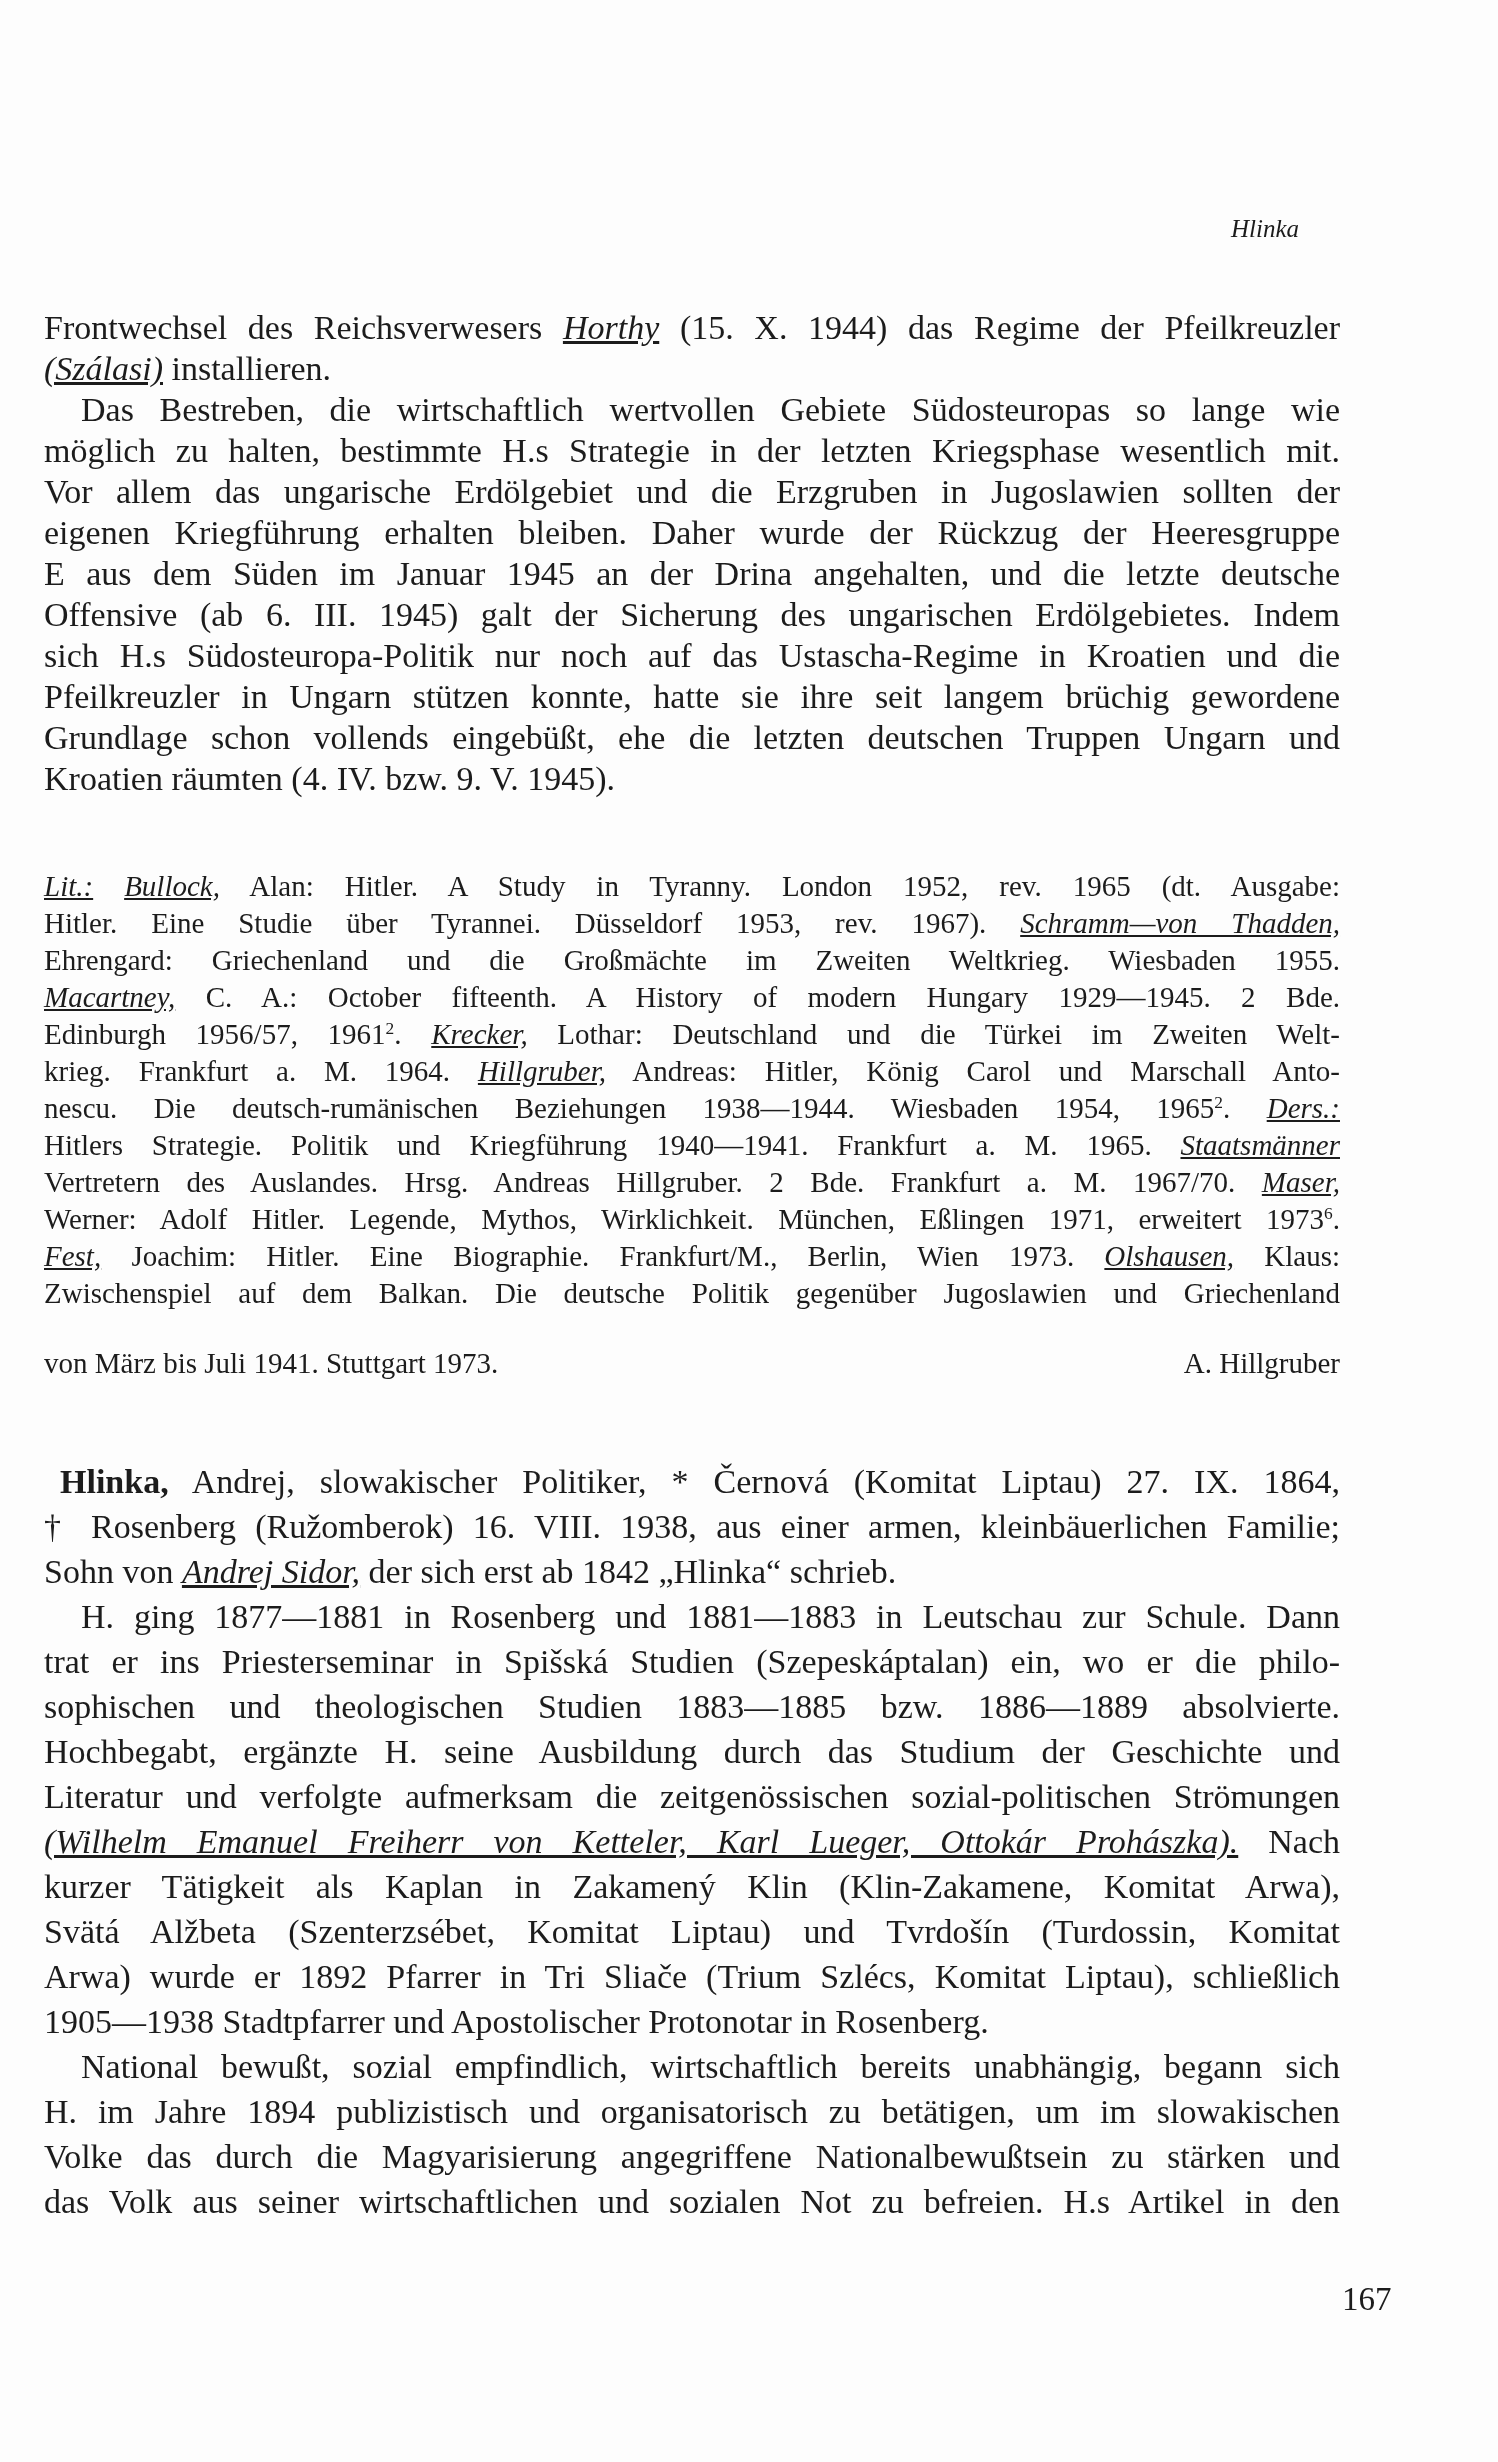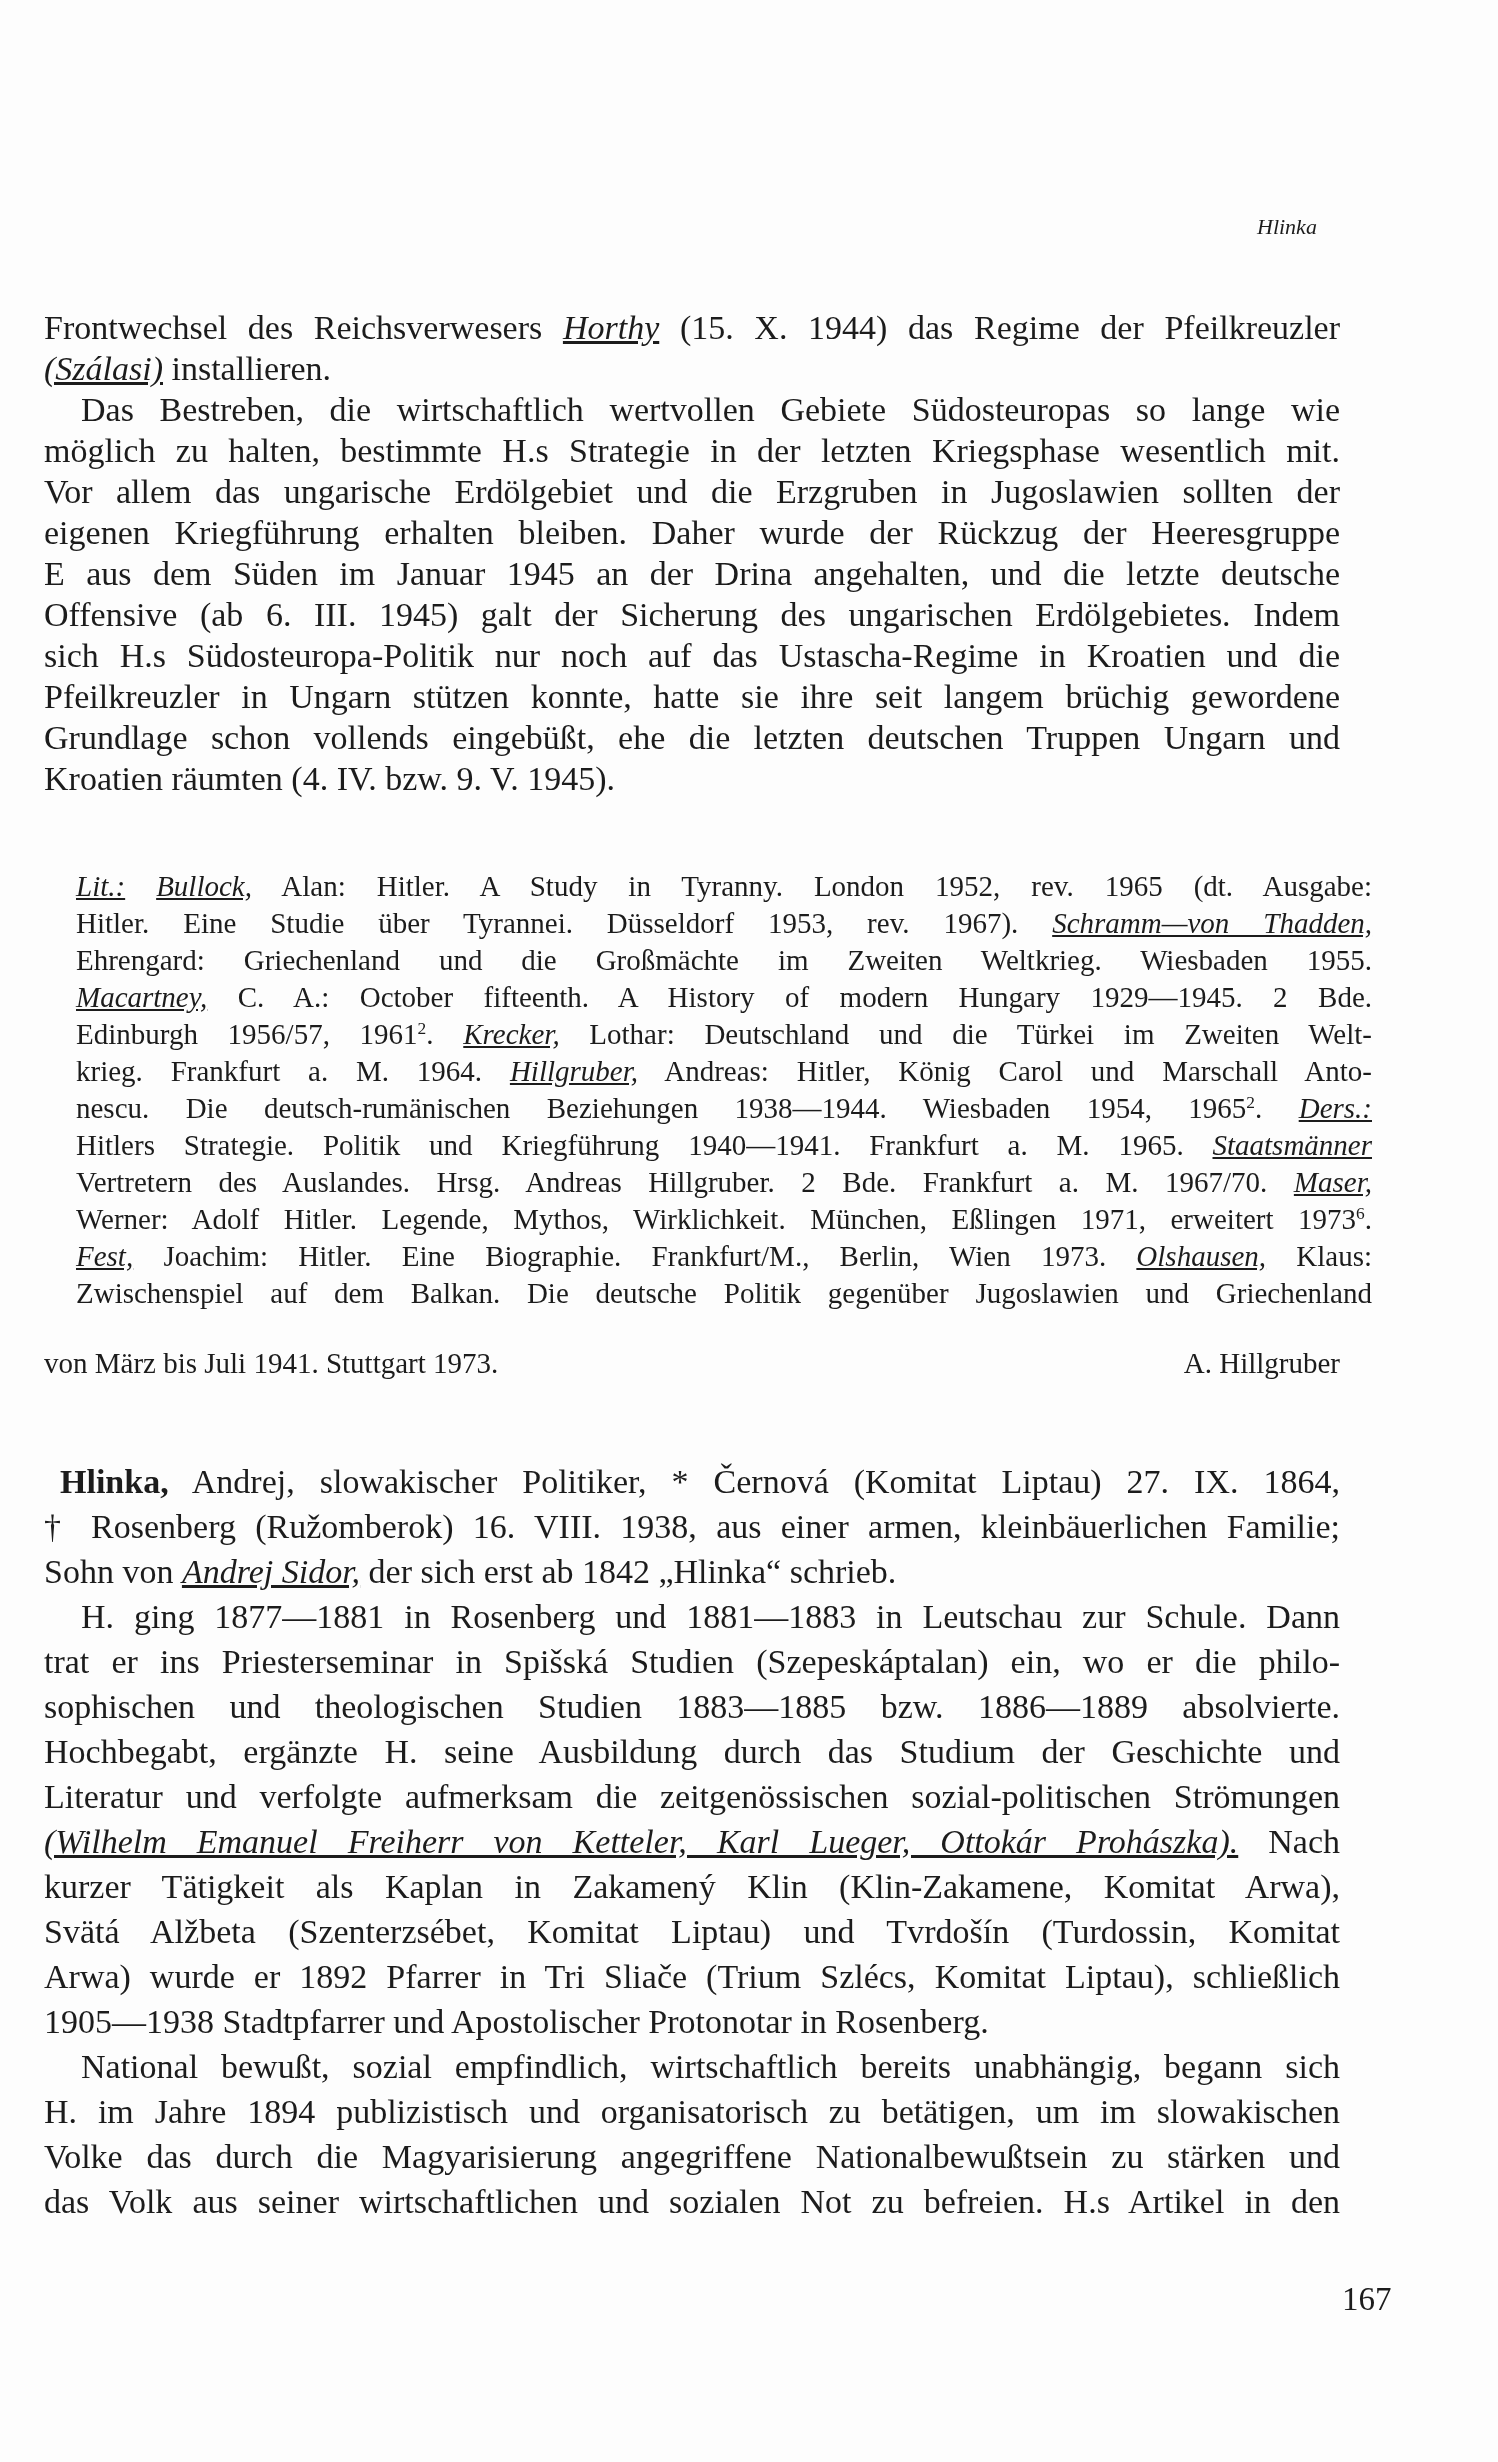--- a/index.html
+++ b/index.html
@@ -1,19 +1,19 @@
 <!DOCTYPE html>
 <html style="font-size:11px"><head>
 <meta charset="utf-8">
 <style>
   html, body { margin: 0; padding: 0; background: #fdfdfd; }
   body { width: 1498px; height: 2462px; position: relative; overflow: hidden;
          font-family: "Liberation Serif", "DejaVu Serif", serif; color: #1c1c1c; }
-  .running-head { position: absolute; left: 1231px; top: 216px; font-size: 22px;
-                  font-style: italic; line-height: 1; margin-left: 26px; }
+  .running-head { position: absolute; left: 1231px; top: 216px; font-size: 25px;
+                  font-style: italic; line-height: 1; }
   .block { position: absolute; left: 44px; width: 1296px; }
   .line { display: block; white-space: nowrap; text-align: justify; text-align-last: justify; }
   .line.last { text-align-last: left; }
   .line.indent { padding-left: 37px; }
   .body-text { font-size: 34px; }
   .b1 .line { height: 41px; line-height: 41px; }
   .b2 .line { height: 45px; line-height: 45px; }
   .lit { font-size: 29px; }
   .lit .line { height: 37px; line-height: 37px; }
   i { font-style: italic; text-decoration: underline; }
@@ -35,21 +35,21 @@
     <span class="line"><span>Vor allem das ungarische Erdölgebiet und die Erzgruben in Jugoslawien sollten der</span></span>
     <span class="line"><span>eigenen Kriegführung erhalten bleiben. Daher wurde der Rückzug der Heeresgruppe</span></span>
     <span class="line"><span>E aus dem Süden im Januar 1945 an der Drina angehalten, und die letzte deutsche</span></span>
     <span class="line"><span>Offensive (ab 6. III. 1945) galt der Sicherung des ungarischen Erdölgebietes. Indem</span></span>
     <span class="line"><span>sich H.s Südosteuropa-Politik nur noch auf das Ustascha-Regime in Kroatien und die</span></span>
     <span class="line"><span>Pfeilkreuzler in Ungarn stützen konnte, hatte sie ihre seit langem brüchig gewordene</span></span>
     <span class="line"><span>Grundlage schon vollends eingebüßt, ehe die letzten deutschen Truppen Ungarn und</span></span>
     <span class="line last"><span>Kroatien räumten (4. IV. bzw. 9. V. 1945).</span></span>
   </div>
 
-<div class="block lit" style="top:868px;margin-left:32px;">
+<div class="block lit" style="top:868px;">
 <span class="line"><i>Lit.:</i><span> </span><i>Bullock,</i><span> Alan: Hitler. A Study in Tyranny. London 1952, rev. 1965 (dt. Ausgabe:</span></span>
     <span class="line"><span>Hitler. Eine Studie über Tyrannei. Düsseldorf 1953, rev. 1967). </span><i>Schramm—von Thadden,</i></span>
     <span class="line"><span>Ehrengard: Griechenland und die Großmächte im Zweiten Weltkrieg. Wiesbaden 1955.</span></span>
     <span class="line"><i>Macartney,</i><span> C. A.: October fifteenth. A History of modern Hungary 1929—1945. 2 Bde.</span></span>
     <span class="line"><span>Edinburgh 1956/57, 1961</span><sup>2</sup><span>. </span><i>Krecker,</i><span> Lothar: Deutschland und die Türkei im Zweiten Welt-</span></span>
     <span class="line"><span>krieg. Frankfurt a. M. 1964. </span><i>Hillgruber,</i><span> Andreas: Hitler, König Carol und Marschall Anto-</span></span>
     <span class="line"><span>nescu. Die deutsch-rumänischen Beziehungen 1938—1944. Wiesbaden 1954, 1965</span><sup>2</sup><span>. </span><i>Ders.:</i></span>
     <span class="line"><span>Hitlers Strategie. Politik und Kriegführung 1940—1941. Frankfurt a. M. 1965. </span><i>Staatsmänner</i></span>
     <span class="line"><span>Vertretern des Auslandes. Hrsg. Andreas Hillgruber. 2 Bde. Frankfurt a. M. 1967/70. </span><i>Maser,</i></span>
     <span class="line"><span>Werner: Adolf Hitler. Legende, Mythos, Wirklichkeit. München, Eßlingen 1971, erweitert 1973</span><sup>6</sup><span>.</span></span>

